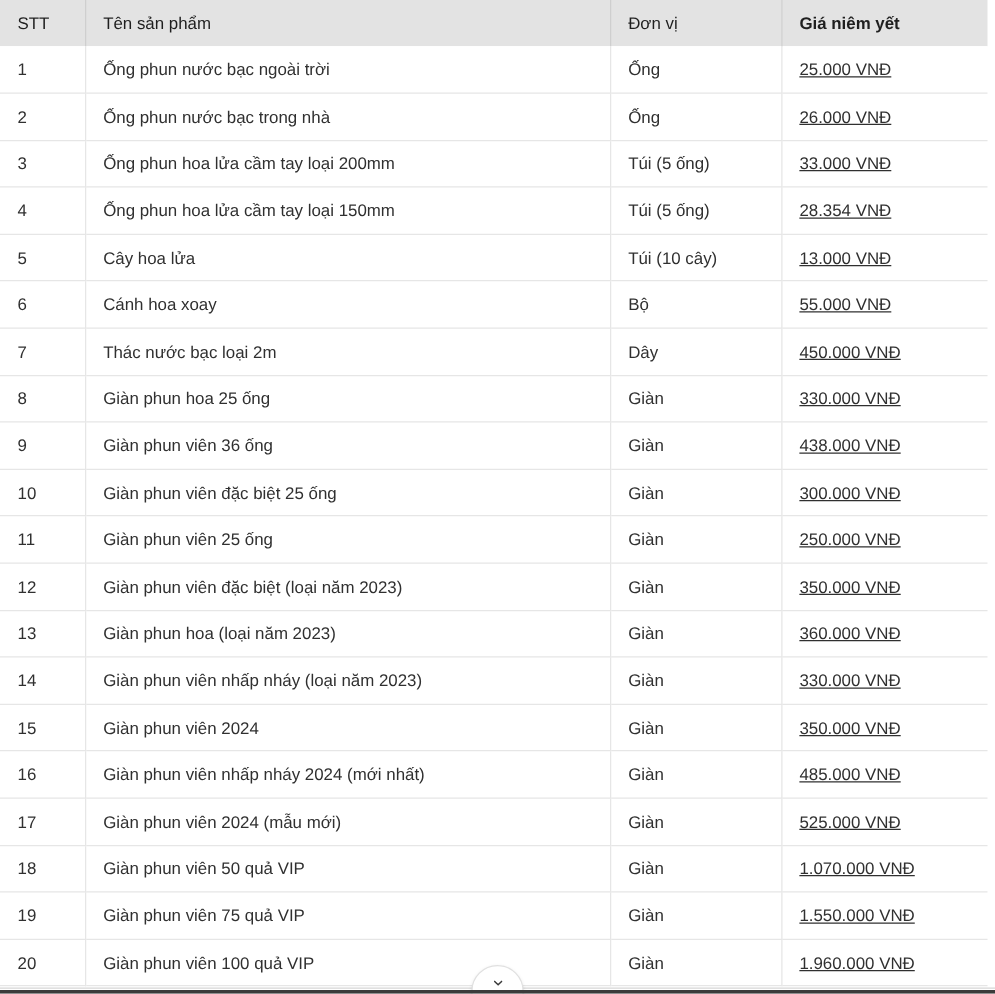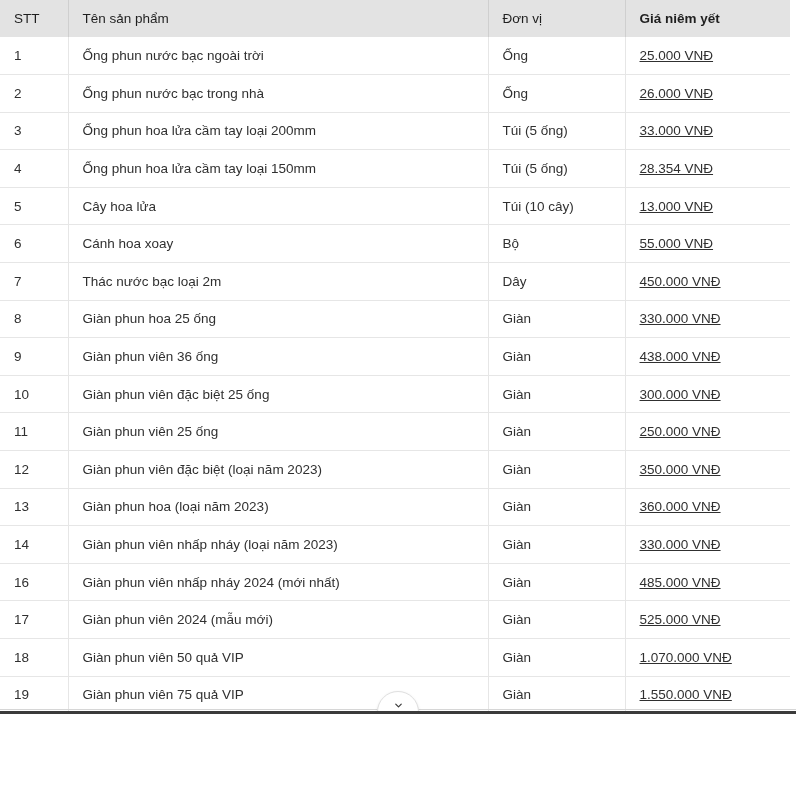--- a/index.html
+++ b/index.html
@@ -13,21 +13,21 @@
     height: 795px;
     overflow: hidden;
     font-family: "Liberation Sans", "DejaVu Sans", sans-serif;
     color: #262626;
     -webkit-font-smoothing: antialiased;
   }
 
   .price-table-wrap {
     position: relative;
     width: 796px;
-    height: 714px;
+    height: 795px;
     box-sizing: border-box;
     overflow: hidden;
   }
 
   table.price-table {
     width: 790px;
     border-collapse: collapse;
     table-layout: fixed;
     font-size: 13.5px;
   }
@@ -215,20 +215,26 @@
           <td class="col-unit">Giàn</td>
           <td class="col-price last-col">360.000 VNĐ</td>
         </tr>
         <tr>
           <td class="col-stt">14</td>
           <td class="col-name">Giàn phun viên nhấp nháy (loại năm 2023)</td>
           <td class="col-unit">Giàn</td>
           <td class="col-price last-col">330.000 VNĐ</td>
         </tr>
         <tr>
+          <td class="col-stt">15</td>
+          <td class="col-name">Giàn phun viên 2024</td>
+          <td class="col-unit">Giàn</td>
+          <td class="col-price last-col">350.000 VNĐ</td>
+        </tr>
+        <tr>
           <td class="col-stt">16</td>
           <td class="col-name">Giàn phun viên nhấp nháy 2024 (mới nhất)</td>
           <td class="col-unit">Giàn</td>
           <td class="col-price last-col">485.000 VNĐ</td>
         </tr>
         <tr>
           <td class="col-stt">17</td>
           <td class="col-name">Giàn phun viên 2024 (mẫu mới)</td>
           <td class="col-unit">Giàn</td>
           <td class="col-price last-col">525.000 VNĐ</td>
@@ -237,20 +243,26 @@
           <td class="col-stt">18</td>
           <td class="col-name">Giàn phun viên 50 quả VIP</td>
           <td class="col-unit">Giàn</td>
           <td class="col-price last-col">1.070.000 VNĐ</td>
         </tr>
         <tr>
           <td class="col-stt">19</td>
           <td class="col-name">Giàn phun viên 75 quả VIP</td>
           <td class="col-unit">Giàn</td>
           <td class="col-price last-col">1.550.000 VNĐ</td>
+        </tr>
+        <tr>
+          <td class="col-stt">20</td>
+          <td class="col-name">Giàn phun viên 100 quả VIP</td>
+          <td class="col-unit">Giàn</td>
+          <td class="col-price last-col">1.960.000 VNĐ</td>
         </tr>
       </tbody>
   </table>
 
   <div class="bottom-rule"></div>
 
   <div class="expand-button">
     <svg class="chev" viewBox="0 0 24 24" fill="none" stroke="currentColor" stroke-width="2.6" stroke-linecap="round" stroke-linejoin="round">
       <polyline points="6 9 12 15 18 9"></polyline>
     </svg>

